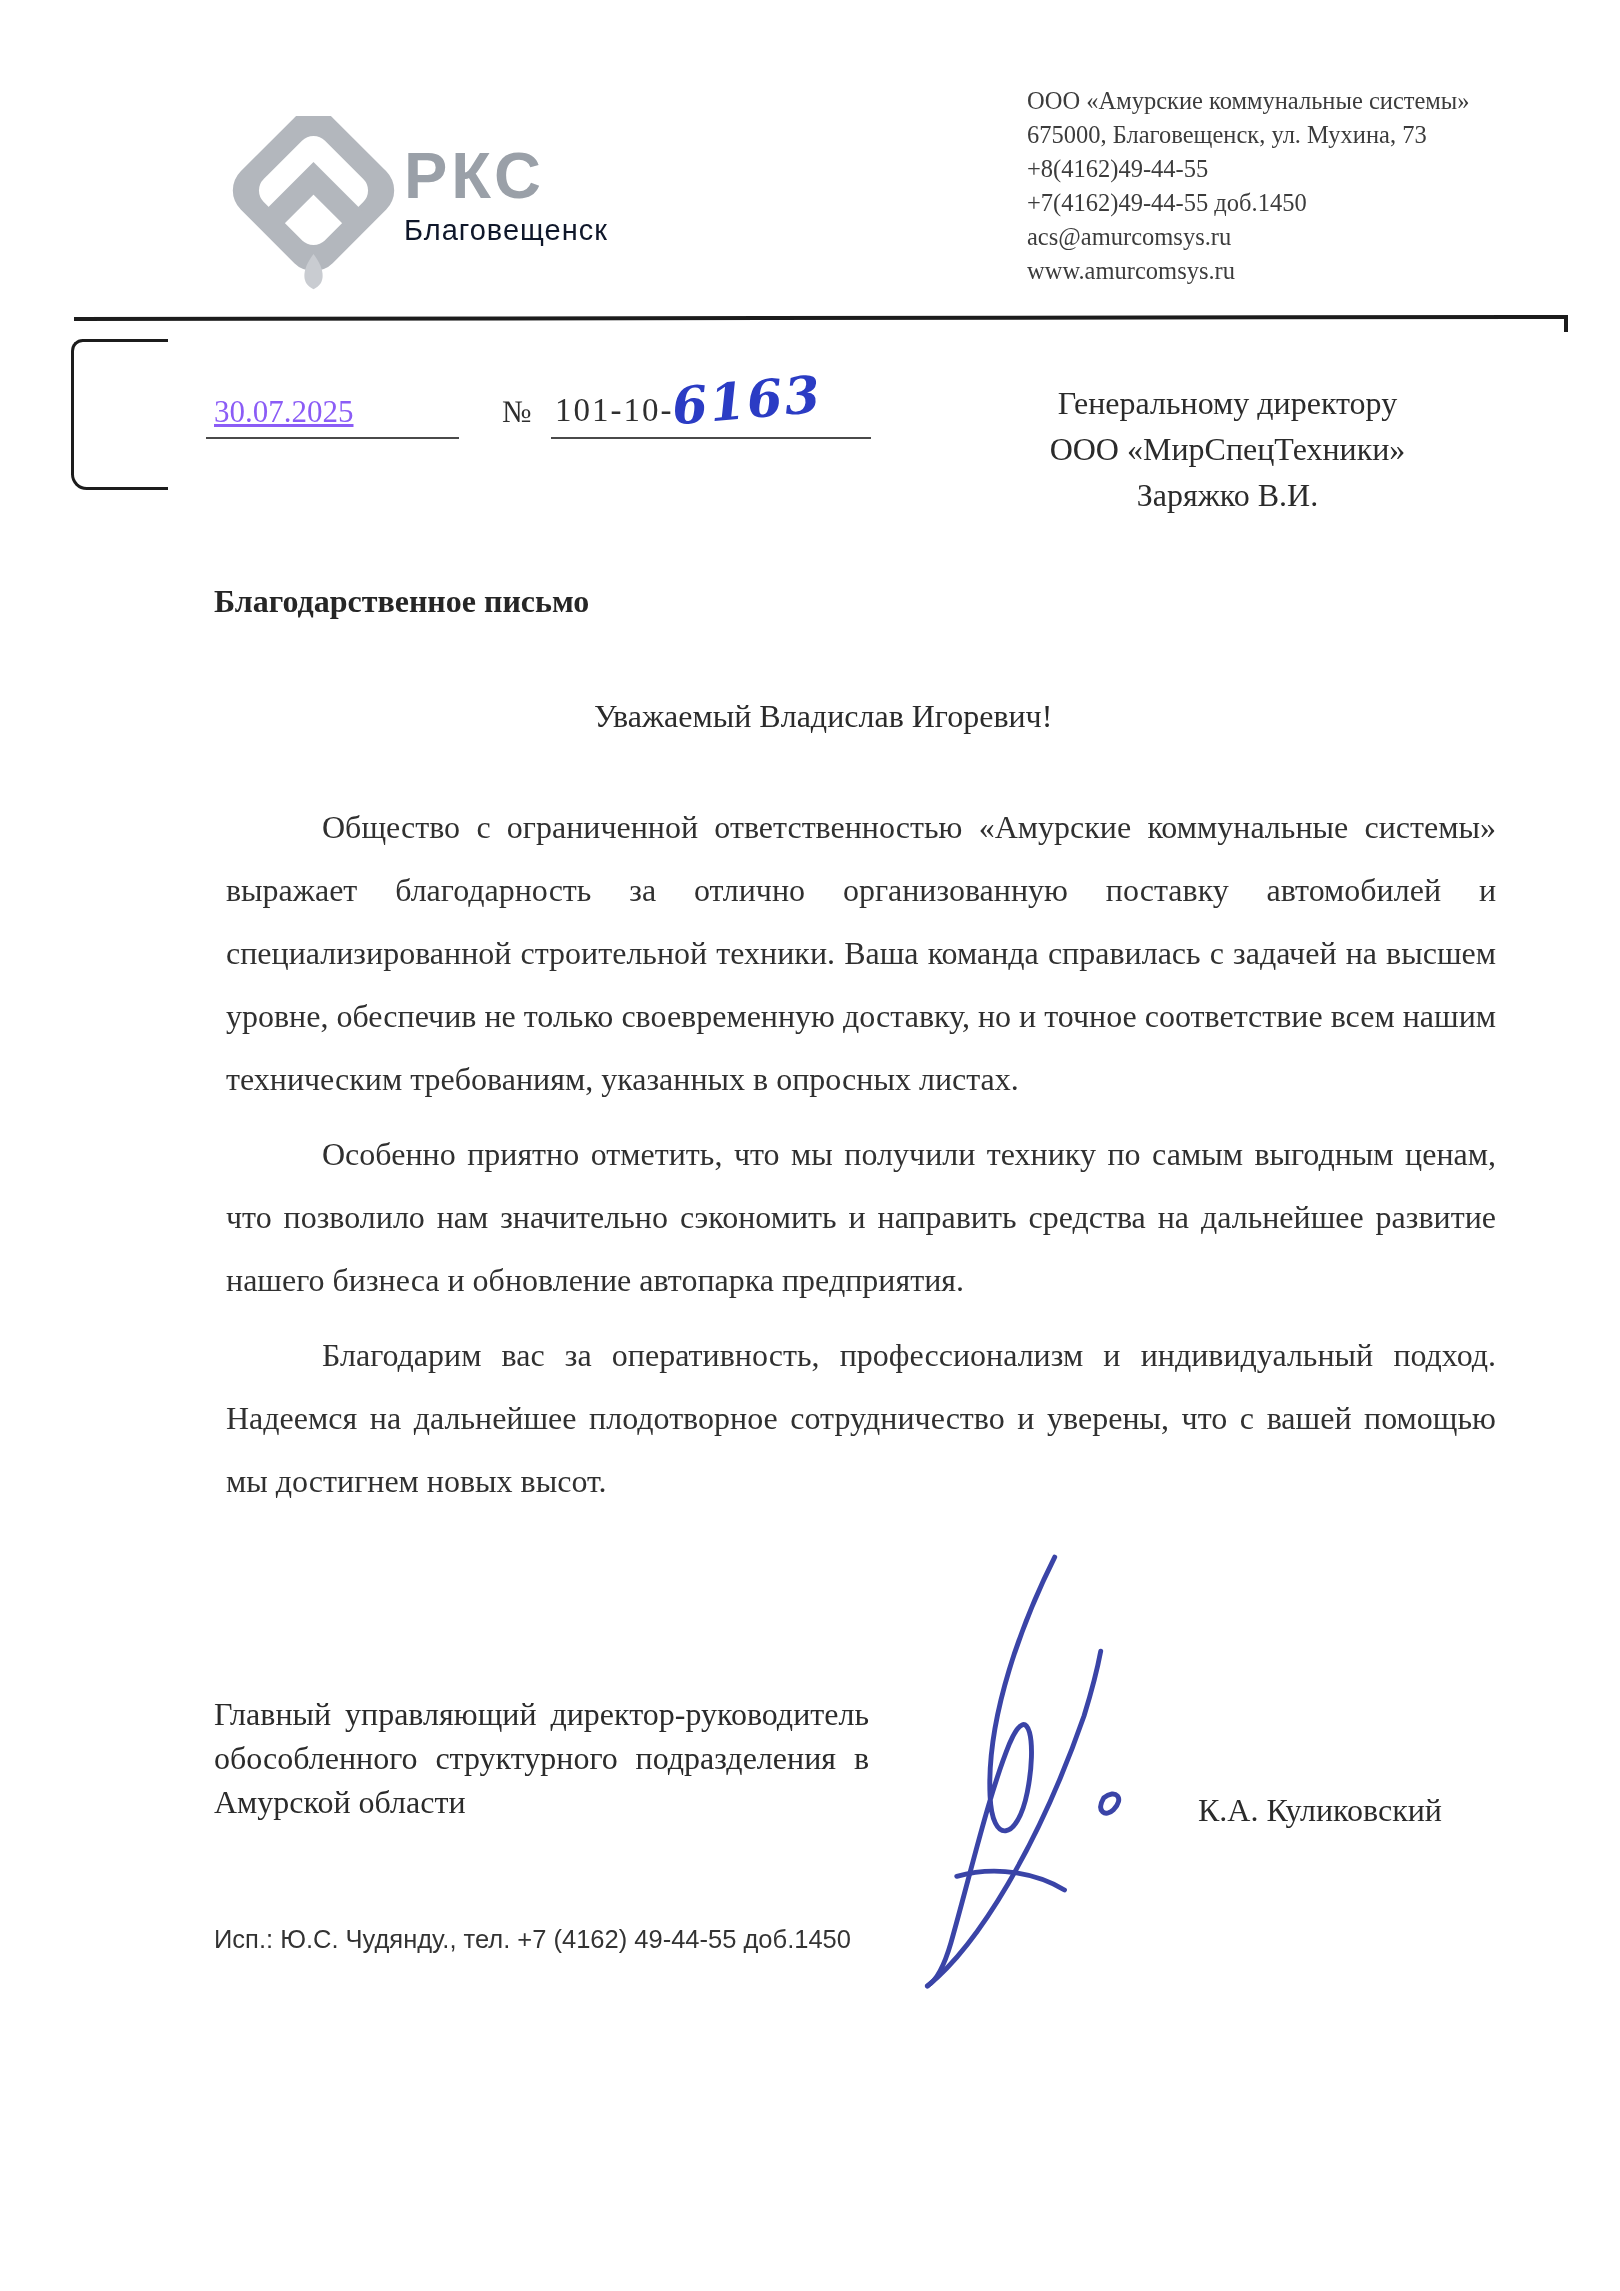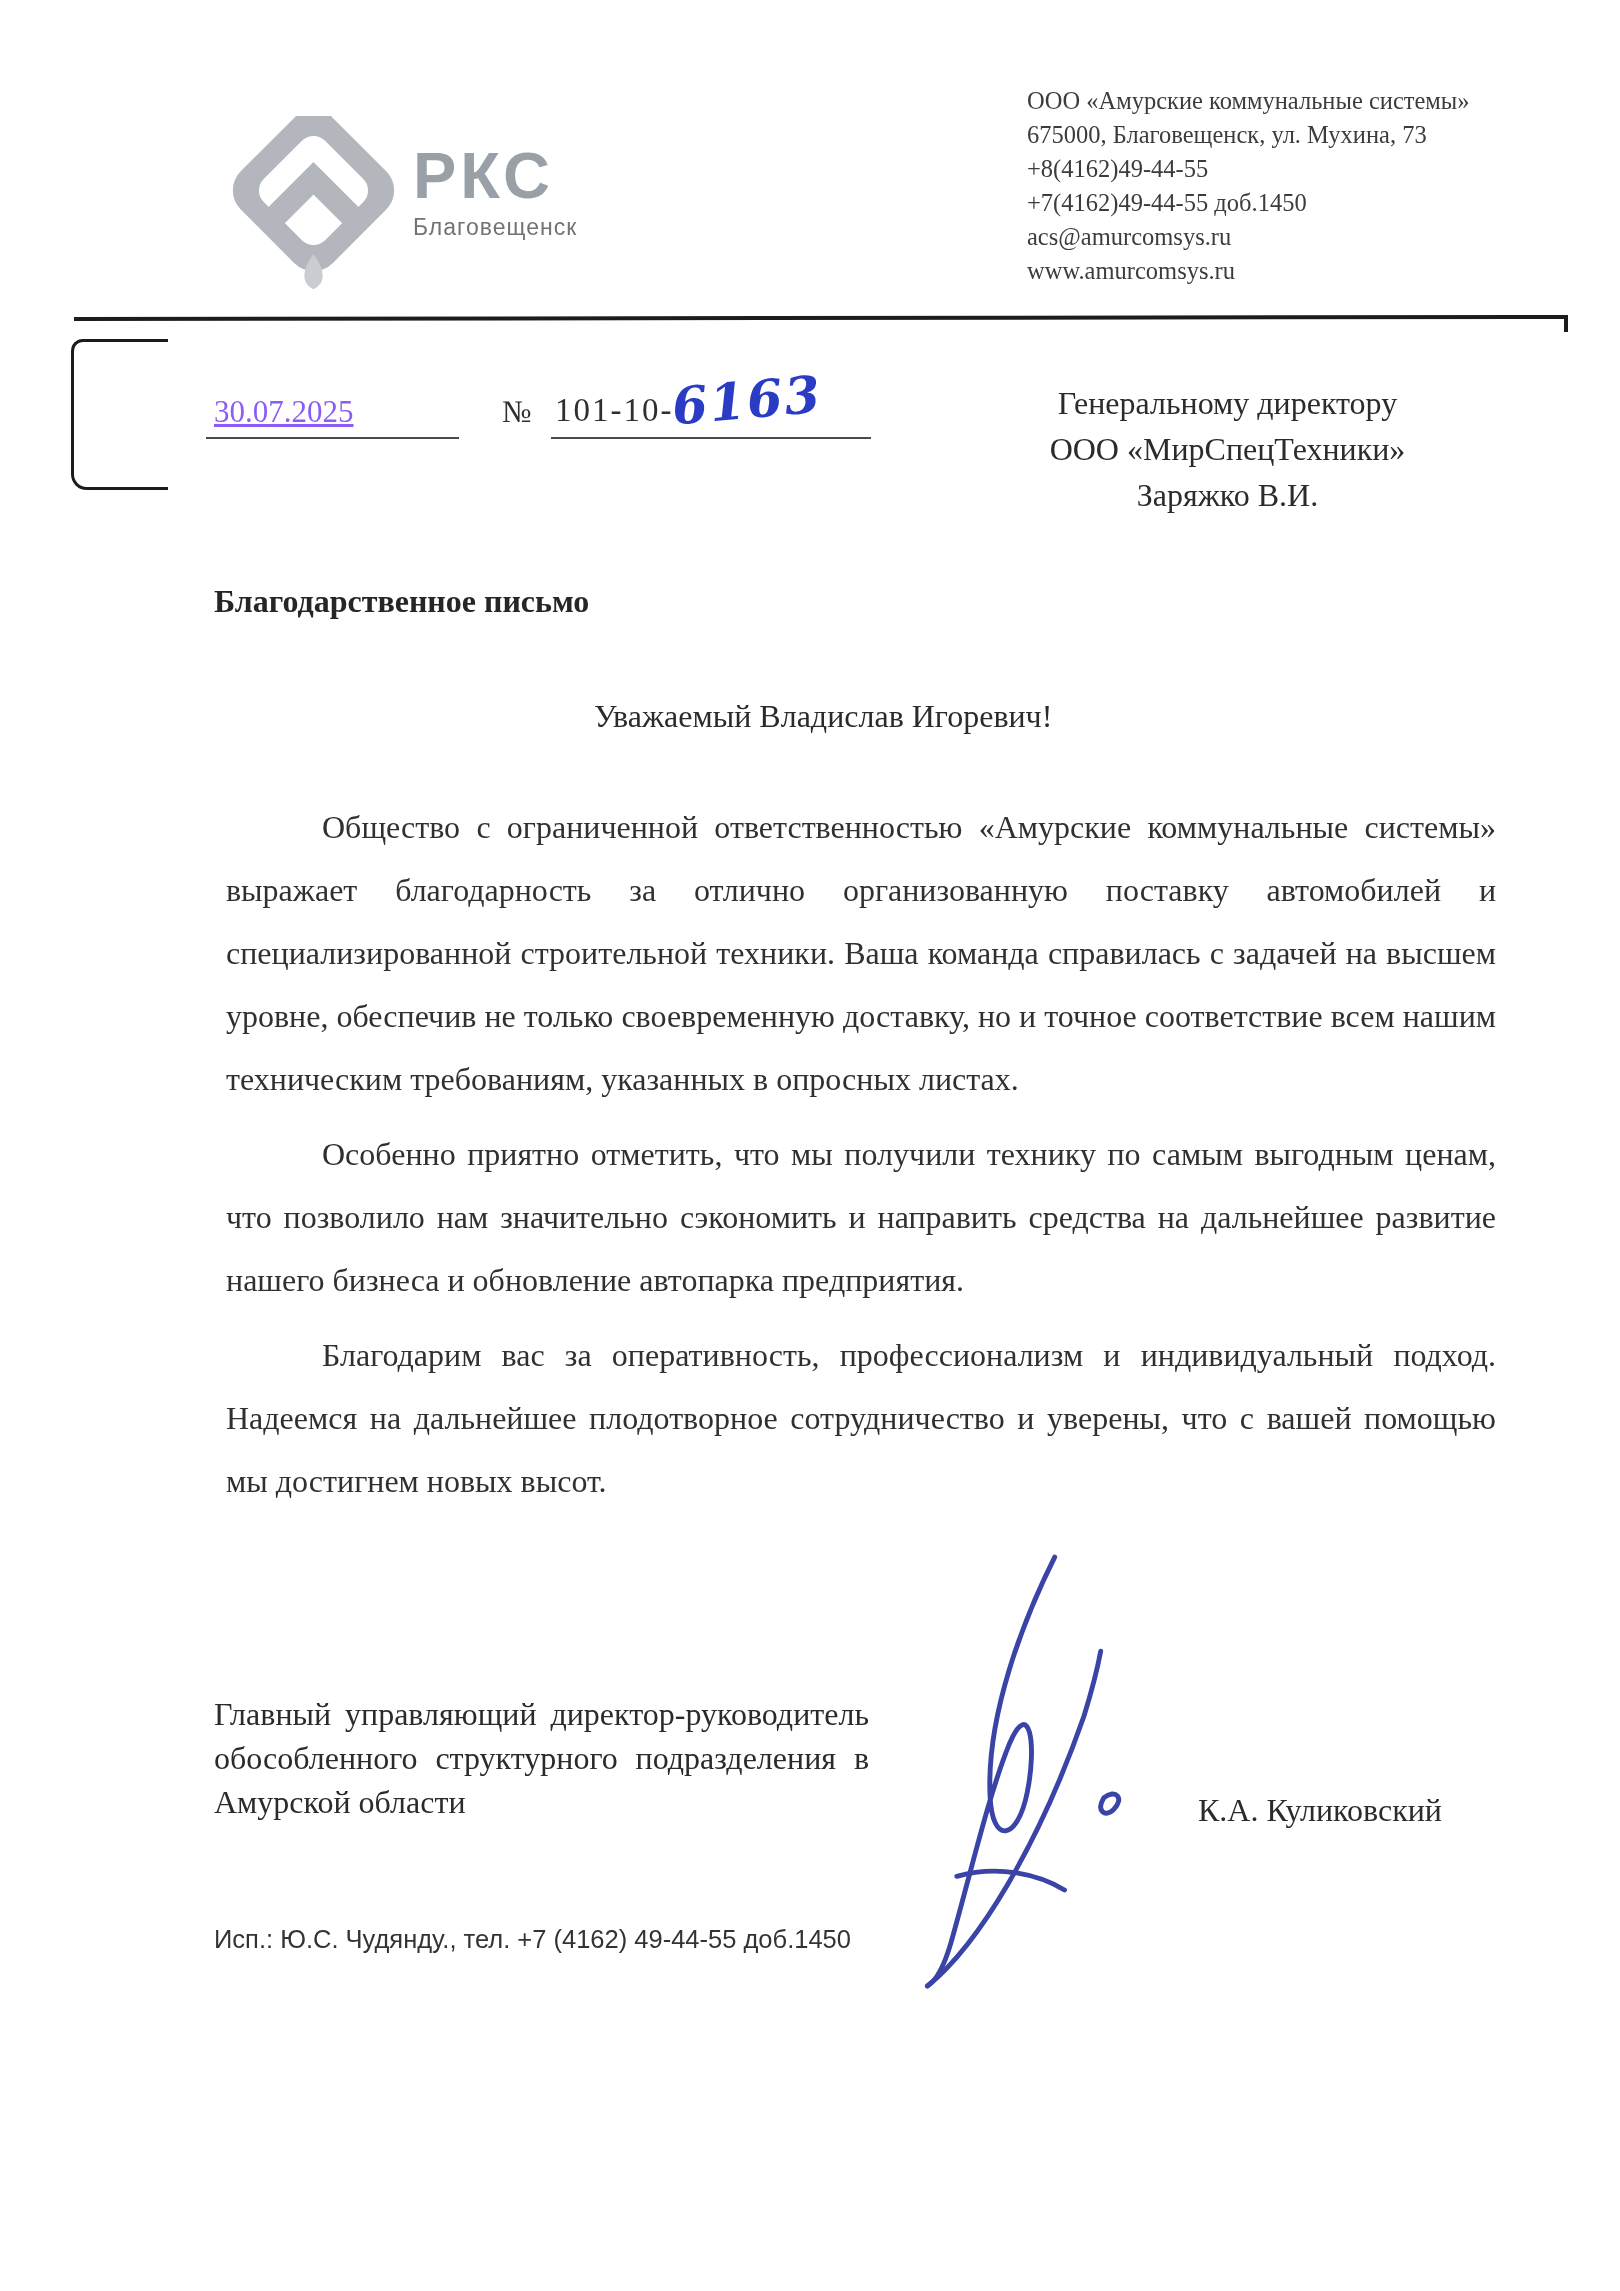--- a/index.html
+++ b/index.html
@@ -8,23 +8,23 @@
     width: 1620px;
     height: 2292px;
     background: #ffffff;
     overflow: hidden;
     font-family: "Liberation Serif", serif;
     color: #2f2f2f;
   }
   
   .logo-wrap { position: absolute; left: 230px; top: 116px; display: flex; align-items: flex-start; }
   .logo-icon { width: 167px; height: 176px; }
-  .logo-text { margin-left: 16px; margin-top: 27.4px; font-family: "Liberation Sans", sans-serif; }
+  .logo-text { margin-left: 7px; margin-top: 27.4px; font-family: "Liberation Sans", sans-serif; }
   .logo-brand { font-size: 65px; font-weight: bold; color: #9aa0a8; letter-spacing: 3.9px; line-height: 65px; }
-  .logo-city  { font-size: 23px; color: #737373; margin-top: 5.9px; letter-spacing: 1px; }
+  .logo-city  { font-size: 29px; color: #0f172a; margin-top: 5.9px; letter-spacing: 1px; }
   .company-info {
     position: absolute; left: 1027px; top: 84px; width: 549px;
     font-family: Liberation Serif, serif;
     font-size: 24.5px; line-height: 34px; color: #3c3c3c;
   }
   .company-info div { white-space: nowrap; }
   
   .scan-line { position: absolute; left: 74px; top: 316px; width: 1494px; height: 3.9px; background: #1c1c1c; transform: rotate(-0.08deg); }
   .scan-tick { position: absolute; left: 1564px; top: 316px; width: 3.9px; height: 15.7px; background: #1c1c1c; }
   .scan-bracket {

